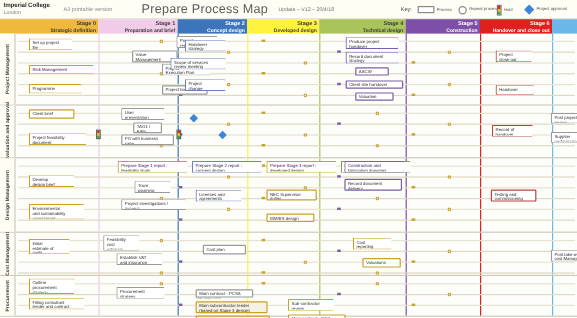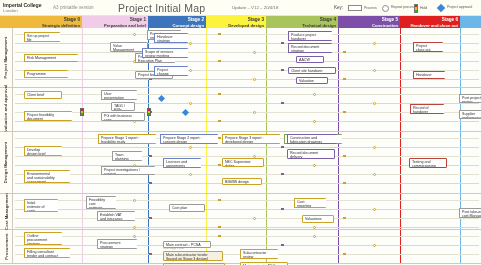--- a/index.html
+++ b/index.html
@@ -165,21 +165,21 @@
 </style>
 </head>
 <body>
 
 <div id="page">
 
   <div id="header">
     <div class="logo-ic">Imperial College</div>
     <div class="logo-lon">London</div>
     <div class="a3-note">A3 printable version</div>
-    <div class="map-title">Project Initial Map</div>
+    <div class="map-title">Prepare Process Map</div>
     <div class="update-note">Update – V12 – 20/4/18</div>
 
     <div id="key">
       <div class="key-label">Key:</div>
       <div class="key-item" style="left:14px">
         <div class="swatch-box" style="left:0"></div>
         <div class="key-txt" style="left:16px; top:5px">Process</div>
       </div>
       <div class="key-item" style="left:48px">
         <div class="swatch-circle" style="left:0"></div>

